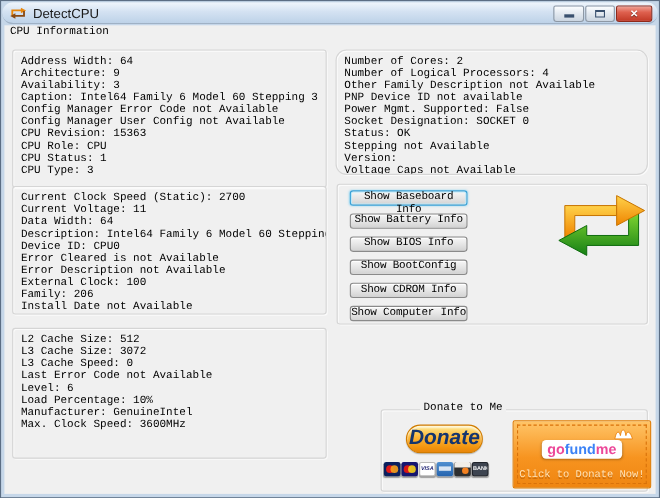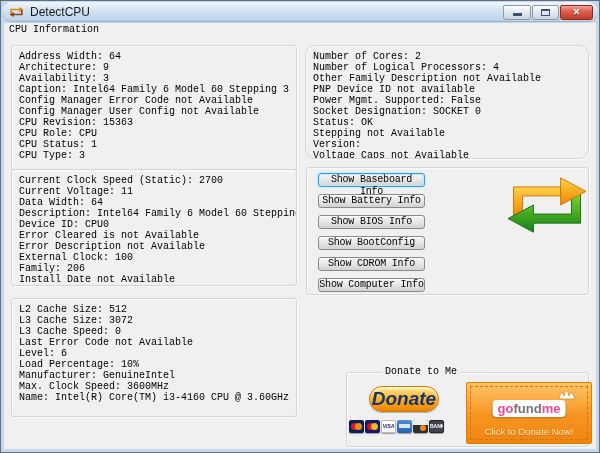--- a/index.html
+++ b/index.html
@@ -113,24 +113,24 @@
     content:""; position:absolute; left:3px; right:3px; top:3px; bottom:3px;
     border:1px dashed #d9720a;
   }
   .gfm-mascot{ position:absolute; top:5px; right:13px; }
   .gfm-pill{
     position:absolute; top:17px; left:50%; transform:translateX(-50%);
     background:#fff; border-radius:4px; padding:0 5px; white-space:nowrap;
     box-shadow:0 1px 2px rgba(0,0,0,.25);
     font-family:"Liberation Sans",sans-serif; font-weight:bold; font-size:13px; line-height:17px;
   }
-  .gfm-go,.gfm-me{ color:#ec4899; } .gfm-fund{ color:#737373; }
+  .gfm-go,.gfm-me{ color:#ec4899; } .gfm-fund{ color:#3b82f6; }
   .gfm-tagline{
     position:absolute; bottom:6px; left:0; width:100%; text-align:center;
-    font-family:Liberation Sans, sans-serif; font-size:9.5px; color:#ffe3b8;
+    font-family:Liberation Mono, monospace; font-size:9.5px; color:#ffe3b8;
     text-shadow:0 1px 0 rgba(160,80,0,.55);
   }
 </style>
 </head>
 <body>
 
 <div class="window">
 
   <div class="titlebar">
     <svg class="app-icon" viewBox="0 0 90 64">
@@ -201,21 +201,20 @@
     <div class="groupbox gb4">
       <div class="info-lines">
         <div class="info-line">L2 Cache Size: 512</div>
         <div class="info-line">L3 Cache Size: 3072</div>
         <div class="info-line">L3 Cache Speed: 0</div>
         <div class="info-line">Last Error Code not Available</div>
         <div class="info-line">Level: 6</div>
         <div class="info-line">Load Percentage: 10%</div>
         <div class="info-line">Manufacturer: GenuineIntel</div>
         <div class="info-line">Max. Clock Speed: 3600MHz</div>
-        <div class="info-line">Name: Intel(R) Core(TM) i3-4160 CPU @ 3.60GHz</div>
       </div>
     </div>
 
     <div class="groupbox gb-buttons">
       <div class="btn-col">
         <button class="action-btn focused">Show Baseboard Info</button>
         <button class="action-btn">Show Battery Info</button>
         <button class="action-btn">Show BIOS Info</button>
         <button class="action-btn">Show BootConfig</button>
         <button class="action-btn">Show CDROM Info</button>

